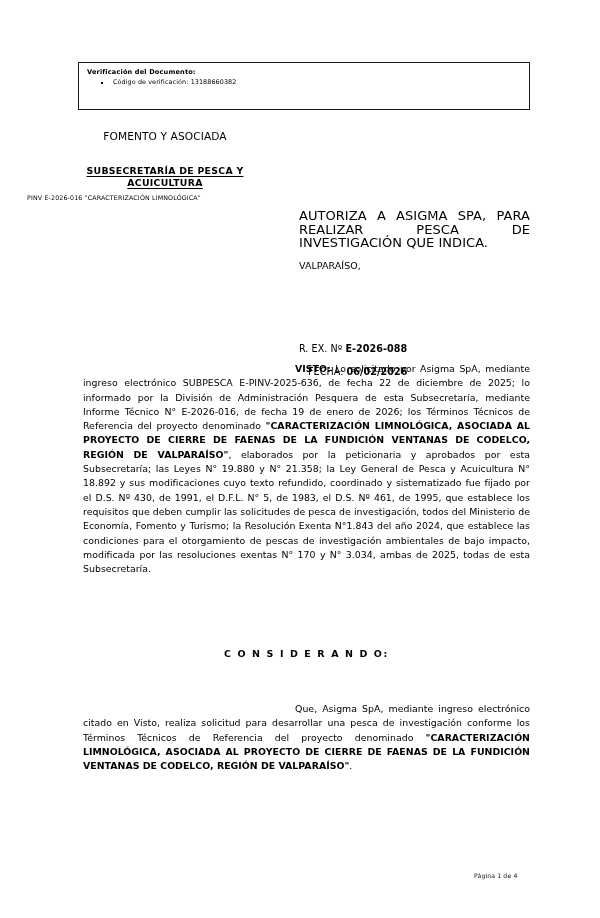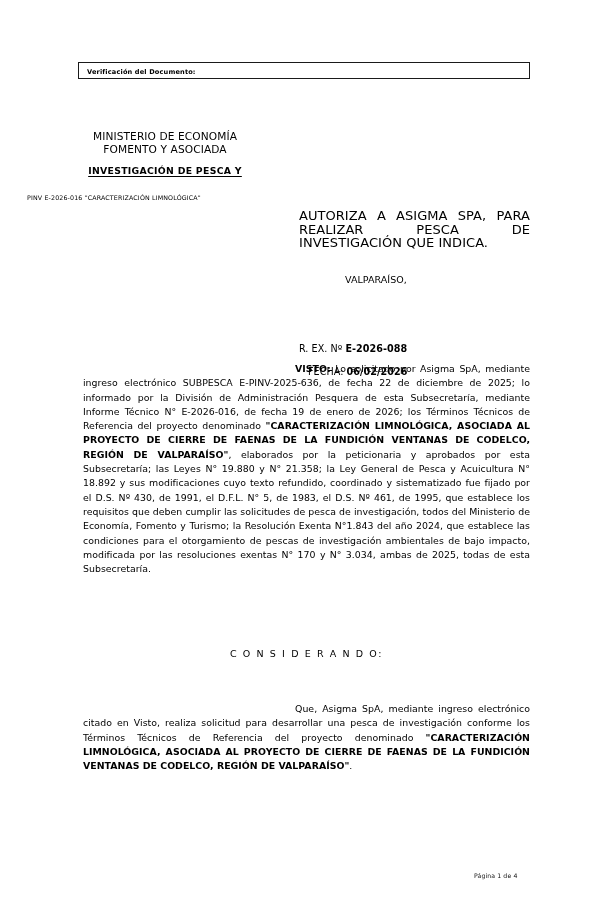--- a/index.html
+++ b/index.html
@@ -17,21 +17,21 @@
   }
 
   
   .verif-box {
     position: absolute;
     left: 78px;
     top: 62px;
     width: 452px;
     box-sizing: border-box;
     border: 1px solid #1a1a1a;
-    padding: 5px 6px 0 8px;
+    padding: 5px 6px 21px 8px;
   }
   .verif-title {
     font-size: 6.6px;
     font-weight: bold;
     letter-spacing: 0.15px;
     line-height: 9px;
     margin-bottom: 1px;
   }
   .verif-list {
     margin: 0;
@@ -103,24 +103,23 @@
     width: 231px;
     font-size: 13px;
     line-height: 13.6px;
     text-align: justify;
     text-align-last: left;
     letter-spacing: 0.05px;
   }
   .place {
     position: absolute;
     left: 299px;
-    top: 274px;
+    top: 260px;
     font-size: 9.5px;
     letter-spacing: 0.05px;
-    margin-left: 46px;
   }
   .resnum {
     position: absolute;
     left: 299px;
     top: 307px;
     font-size: 9.6px;
     letter-spacing: 0.05px;
     margin-top: 36px;
   }
   .resnum b, .fecha b { font-weight: bold; }
@@ -150,49 +149,50 @@
   .indent-lead { display: inline-block; width: 212px; }
   .indent-lead-2 { display: inline-block; width: 212px; }
 
   .considerando {
     position: absolute;
     left: 83px;
     width: 447px;
     top: 648px;
     text-align: center;
     font-size: 9.5px;
-    font-weight: normal;
+    font-weight: bold;
     letter-spacing: 1.6px;
   }
 
   .footer {
     position: absolute;
     left: 474px;
     top: 872px;
     font-size: 6.2px;
     letter-spacing: 0.1px;
     color: #111;
   }
 </style>
 </head>
 <body>
 
 <div class="verif-box">
   <div class="verif-title">Verificación del Documento:</div>
   <ul class="verif-list">
+    <li>Código de verificación: 13188660382</li>
   </ul>
 </div>
 
 <div class="ministry">
-  <div class="ministry-line">MINISTERIO DE ECONOMÍA</div>
   <div class="ministry-line">FOMENTO Y ASOCIADA</div>
 </div>
 
 <div class="subsec">
-  <div class="subsec-line">INVESTIGACIÓN DE PESCA Y</div>
+  <div class="subsec-line">SUBSECRETARÍA DE PESCA Y</div>
+  <div class="subsec-line">ACUICULTURA</div>
 </div>
 
 <div class="pinv-ref">PINV E-2026-016 "CARACTERIZACIÓN LIMNOLÓGICA"</div>
 
 <div class="subject">AUTORIZA A ASIGMA SPA, PARA REALIZAR PESCA DE INVESTIGACIÓN QUE INDICA.</div>
 
 <div class="place">VALPARAÍSO,</div>
 
 <div class="resnum">
   <span>R. EX. Nº </span><b>E-2026-088</b>

